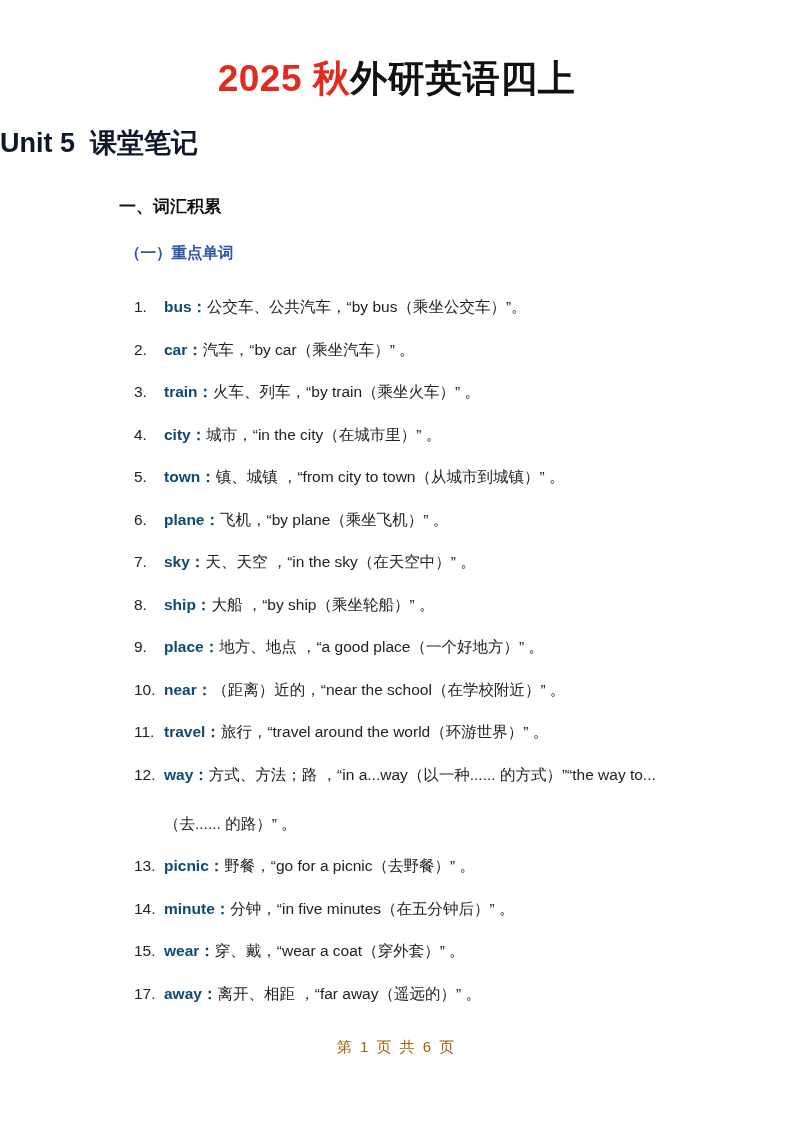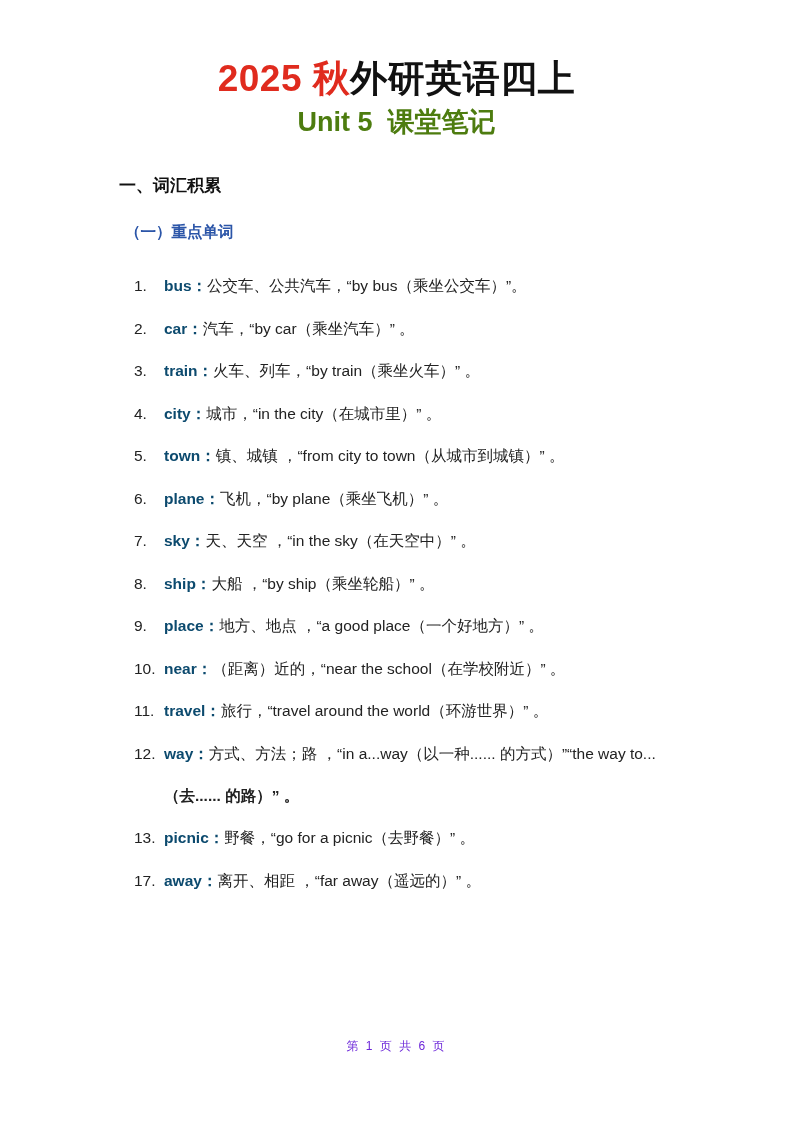--- a/index.html
+++ b/index.html
@@ -17,24 +17,25 @@
     padding-top: 54px;
     text-align: center;
     font-size: 37px;
     font-weight: bold;
     color: #111111;
     letter-spacing: 0.5px;
     white-space: pre;
   }
   .doc-title .accent-red { color: #e02b1e; }
   .doc-subtitle {
-    text-align: center;
+    margin-top: 21px;
+    text-align: left;
     font-size: 27px;
     font-weight: bold;
-    color: #4d7c0f;
+    color: #0f172a;
     white-space: pre;
   }
   .section-heading {
     margin: 34px 0 0 119px;
     font-size: 17px;
     font-weight: bold;
     color: #111111;
   }
   .subsection-heading {
     margin: 25px 4px 0 125px;
@@ -54,30 +55,30 @@
     font-size: 15.5px;
     line-height: 20px;
     color: #222222;
   }
   .vocab-item .num {
     flex: none;
     min-width: 30px;
   }
   .vocab-item .word { font-weight: bold; color: #0c4a6e; }
   .vocab-item .vtext { flex: 1; }
-  .vocab-item .line2 { margin-top: 22px; font-weight: bold; }
+  .vocab-item .line2 { margin-top: 29px; }
   .vocab-item .line2:empty { display: none; }
   .page-footer {
     position: absolute;
     left: 0;
     right: 0;
     top: 1038px;
     text-align: center;
-    font-size: 12px;
-    color: #6d28d9;
+    font-size: 15px;
+    color: #a16207;
     letter-spacing: 2px;
     white-space: pre;
   }
 </style>
 </head>
 <body>
 
 <div class="page">
 
   <div class="doc-title"><span class="accent-red">2025 秋</span><span>外研英语四上</span></div>
@@ -147,21 +148,29 @@
   <div class="vocab-item">
     <span class="num">12.</span>
     <div class="vtext"><span class="word">way：</span><span>方式、方法；路 ，“in a...way（以一种...... 的方式）”“the way to...</span><div class="line2">（去...... 的路）” 。</div></div>
   </div>
 
   <div class="vocab-item">
     <span class="num">13.</span>
     <div class="vtext"><span class="word">picnic：</span><span>野餐，“go for a picnic（去野餐）” 。</span></div>
   </div>
 
+  <div class="vocab-item">
+    <span class="num">14.</span>
+    <div class="vtext"><span class="word">minute：</span><span>分钟，“in five minutes（在五分钟后）” 。</span></div>
+  </div>
 
+  <div class="vocab-item">
+    <span class="num">15.</span>
+    <div class="vtext"><span class="word">wear：</span><span>穿、戴，“wear a coat（穿外套）” 。</span></div>
+  </div>
 
 
   <div class="vocab-item">
     <span class="num">17.</span>
     <div class="vtext"><span class="word">away：</span><span>离开、相距 ，“far away（遥远的）” 。</span></div>
   </div>
 </div>
 
   <div class="page-footer">第 1 页 共 6 页</div>
 

